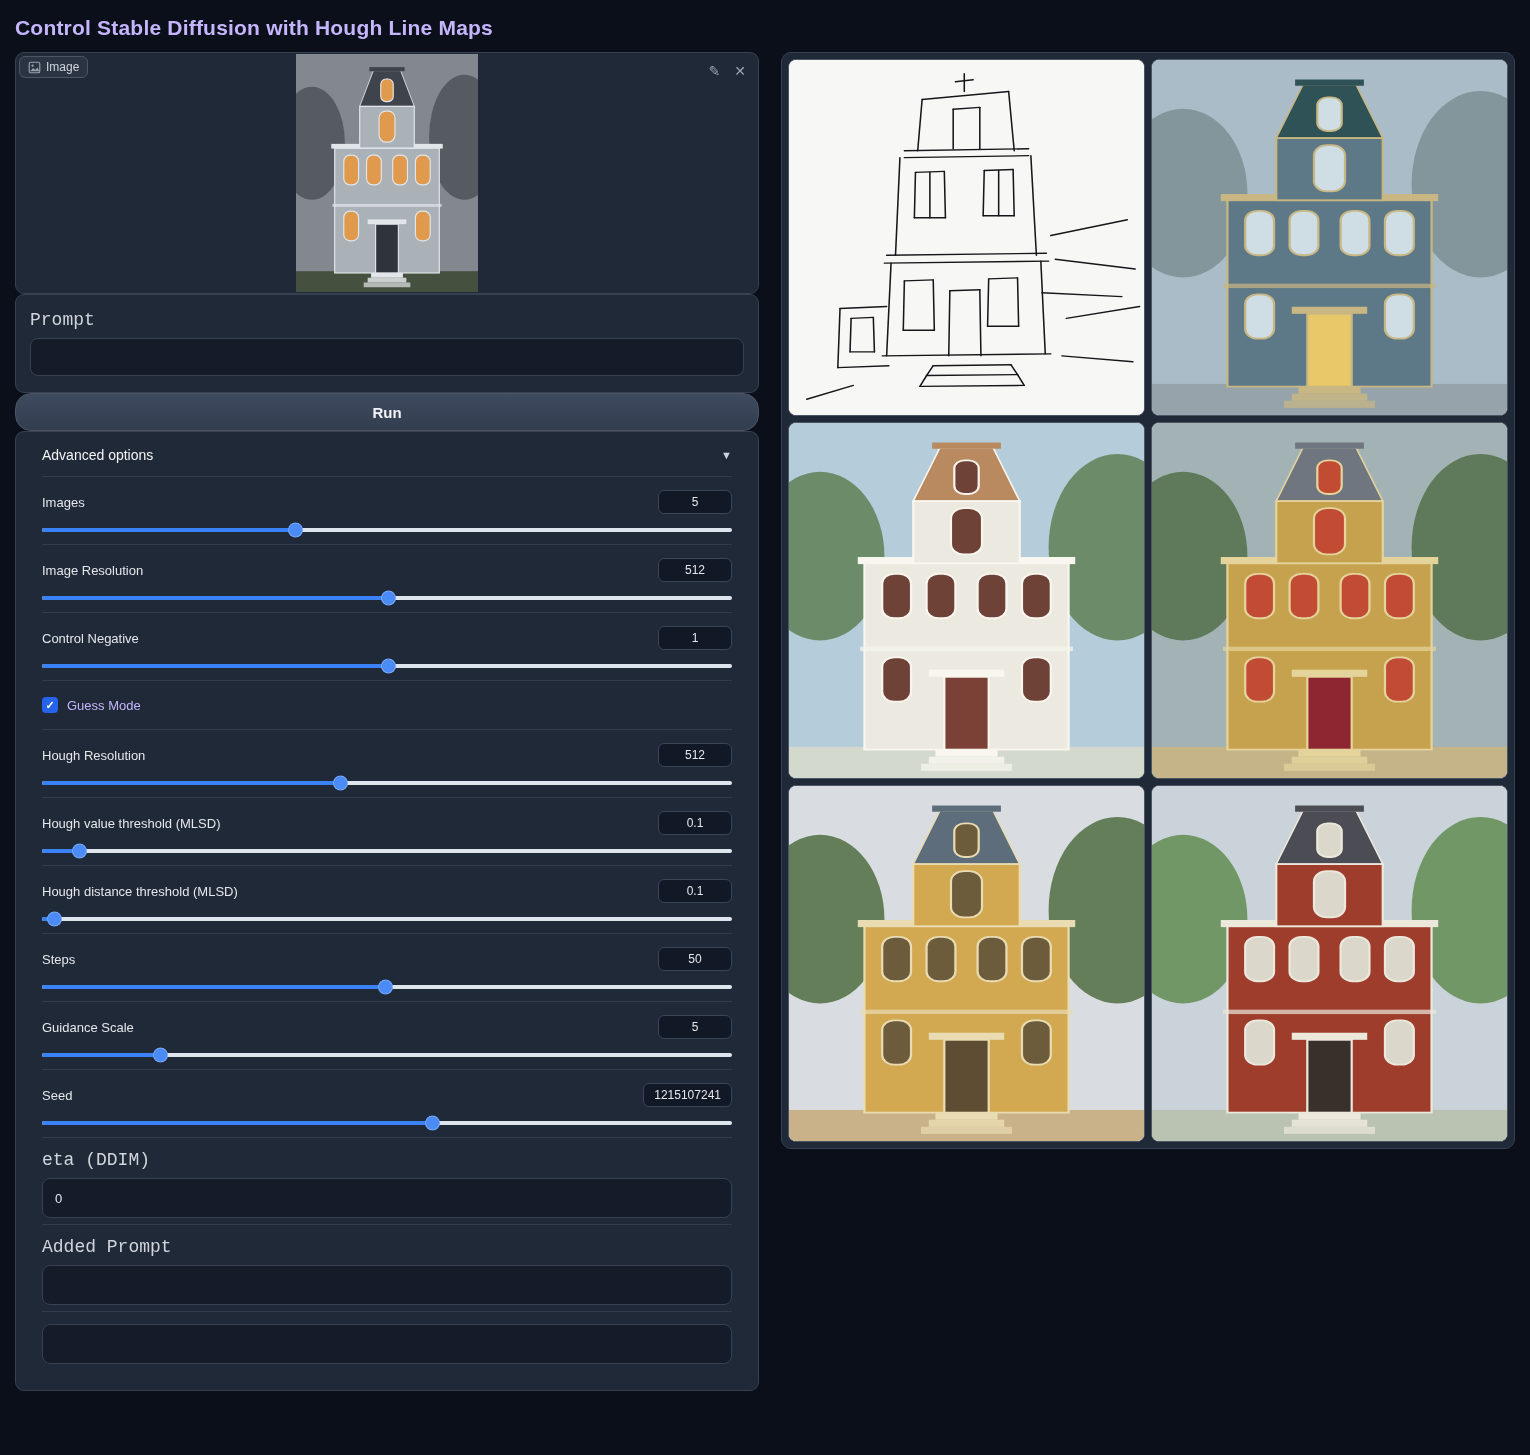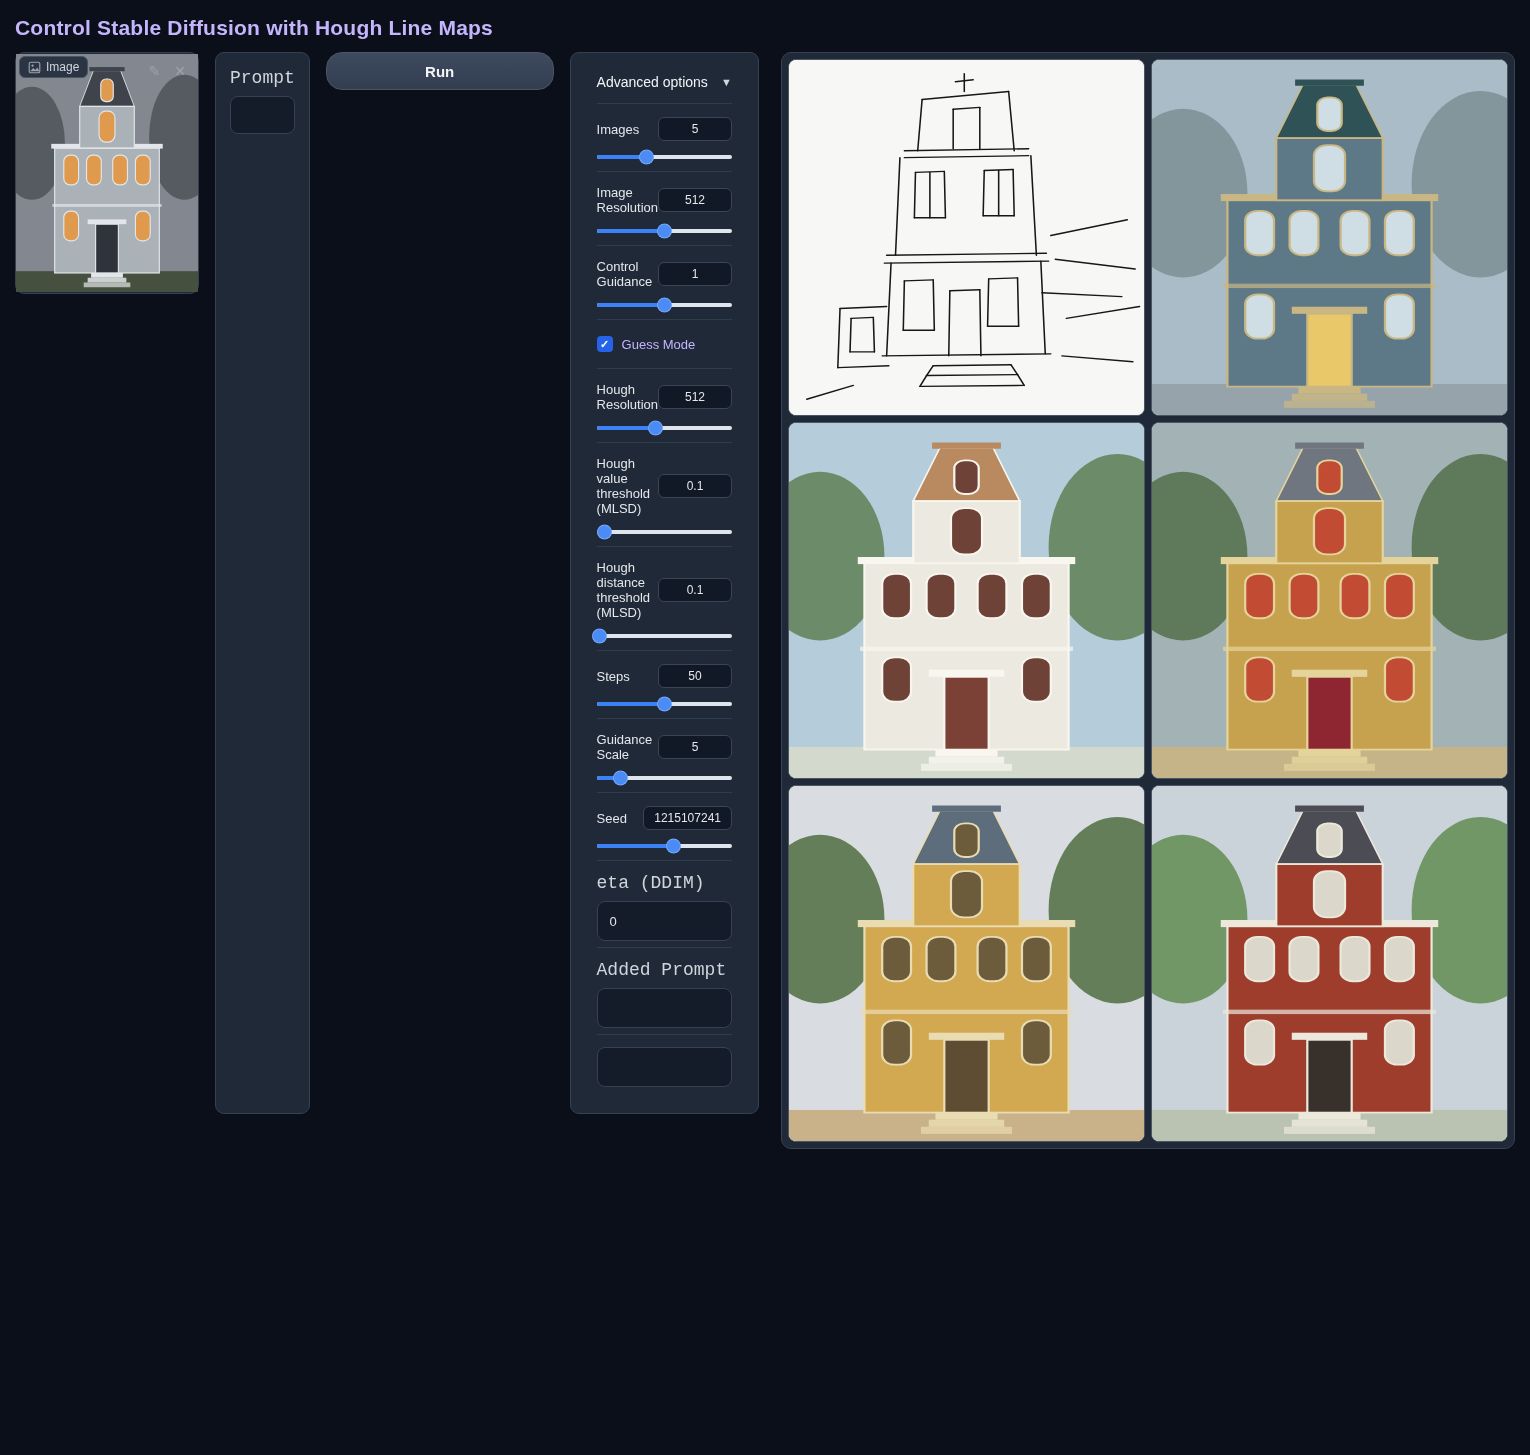--- a/index.html
+++ b/index.html
@@ -6,21 +6,21 @@
   html,body { background:#0b0f19; }
   .app {
     position:relative; width:1530px; height:1455px; overflow:hidden;
     background:#0b0f19; font-family:"Liberation Sans", sans-serif; color:#e5e7eb;
   }
   .page-title {
     font-size:21px; font-weight:700; color:#c4b5fd; padding:16px 0 12px 15px;
     letter-spacing:.2px;
   }
   .columns { display:flex; align-items:flex-start; gap:22px; padding:0 15px; }
-  .col-left { width:744px; flex:none; display:flex; gap:16px; }
+  .col-left { width:744px; flex:none; display:flex; flex-direction:column; }
   .col-right { flex:1; }
 
   .panel {
     background:#1f2937; border:1px solid #374151; border-radius:9px;
   }
 
   
   .image-panel { position:relative; height:242px; display:flex; align-items:center; justify-content:center; }
   .img-badge {
     position:absolute; top:3px; left:3px; display:flex; align-items:center; gap:5px;
@@ -47,21 +47,21 @@
   .run-btn {
     width:100%; height:38px; border-radius:16px; border:1px solid #4b5563;
     background:linear-gradient(#3e4a5e, #323d50); color:#f3f4f6;
     font-size:15px; font-weight:600; cursor:pointer; font-family:inherit;
   }
 
   
   .advanced-panel { padding:0 26px 20px; }
   .adv-header {
     display:flex; justify-content:space-between; align-items:center;
-    padding:21px 0 13px; cursor:pointer; font-size:14px; color:#f3f4f6;
+    padding:15px 0 13px; cursor:pointer; font-size:14px; color:#f3f4f6;
   }
   .caret { font-size:11px; color:#d1d5db; }
 
   .slider-block { padding:13px 0 12px; border-top:1px solid #313c4e; }
   .slider-head { display:flex; justify-content:space-between; align-items:center; margin-bottom:14px; }
   .s-label { font-size:13px; color:#e5e7eb; }
   .s-value {
     min-width:74px; text-align:center; font-size:12px; color:#e5e7eb;
     background:#121926; border:1px solid #3a4556; border-radius:6px; padding:4px 10px;
   }
@@ -180,21 +180,21 @@
           </div>
           <div class="track">
             <div class="fill" style="width: 50.1%;">
                 <div class="thumb"></div>
               </div>
           </div>
         </div>
 
         <div class="slider-block">
           <div class="slider-head">
-            <span class="s-label">Control Guidance</span>
+            <span class="s-label">Control Negative</span>
             <span class="s-value">1</span>
           </div>
           <div class="track">
             <div class="fill" style="width: 50.1%;">
                 <div class="thumb"></div>
               </div>
           </div>
         </div>
 
         <div class="checkbox-row">

